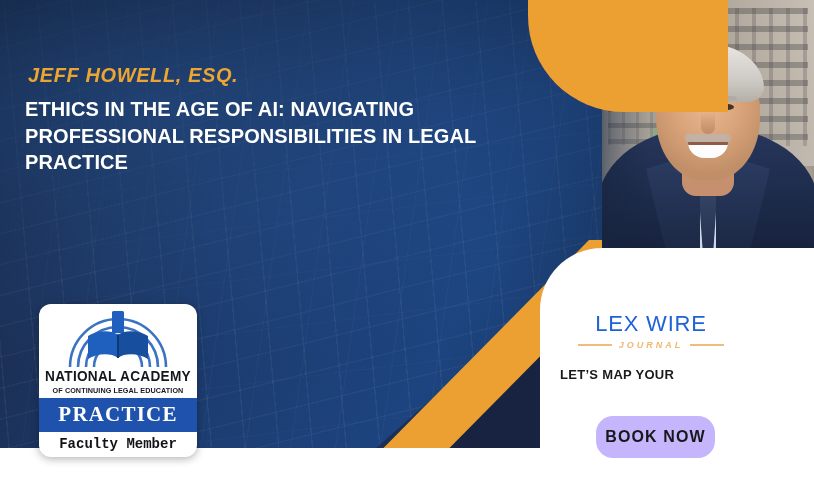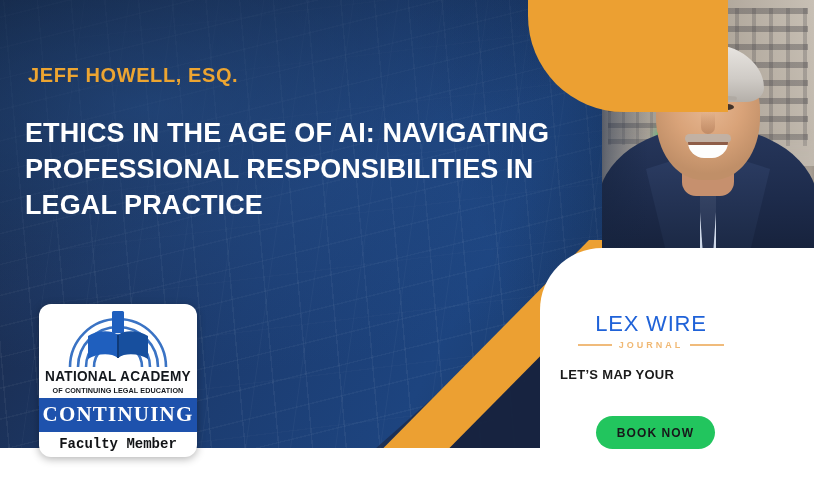--- a/index.html
+++ b/index.html
@@ -236,24 +236,25 @@
   }
   .white-foot{
     position:absolute;left:0;bottom:0;width:100%;height:46px;background:#ffffff;
   }
 
   
   .speaker{
     position:absolute;left:28px;top:64px;
     font-size:20px;font-weight:bold;letter-spacing:.6px;
     color:#eda531;
+    font-style:italic;
   }
   .title{
-    position:absolute;left:25px;top:116px;width:540px;
-    font-size:27px;line-height:1.33;font-weight:bold;
+    position:absolute;left:25px;top:96px;width:540px;
+    font-size:20px;line-height:1.33;font-weight:bold;
     letter-spacing:.1px;color:#ffffff;text-transform:uppercase;
   }
   .subtitle{
     position:absolute;left:26px;top:216px;width:510px;
     font-size:21px;line-height:1.5;color:#e9edf5;font-weight:400;
   }
 
   
   .badge{
     position:absolute;left:39px;top:304px;
@@ -296,32 +297,32 @@
   }
   .lw-word{
     font-size:22px;font-weight:normal;color:#1f62d8;
     letter-spacing:.8px;line-height:1;
   }
   .lw-sub{
     display:flex;align-items:center;gap:7px;margin-top:5px;
   }
   .lw-rule{flex:1;height:1.6px;background:#f0bb7b;}
   .lw-journal{
-    font-size:9px;letter-spacing:3px;color:#f0b873;font-weight:bold;
+    font-size:9px;letter-spacing:3px;color:#f0b873;font-weight:bold;font-style:italic;
   }
   .tagline{
     position:absolute;left:560px;top:366px;width:182px;
     text-align:left;color:#1a1a1a;
     font-size:13px;font-weight:bold;line-height:1.45;letter-spacing:.3px;
   }
   .book-btn{
     position:absolute;left:596px;top:416px;
-    width:119px;height:33px;border:0;
-    background:#22c55e;border-radius:17px;
-    color:#17181a;font-weight:bold;font-size:12px;letter-spacing:1.1px;
+    width:119px;height:42px;border:0;
+    background:#c4b5fd;border-radius:17px;
+    color:#17181a;font-weight:bold;font-size:16px;letter-spacing:1.1px;
     font-family:"Liberation Sans",sans-serif;
     cursor:pointer;
   }
 </style>
 </head>
 <body>
 
 <div class="stage">
 
   <div class="bg-base"></div>
@@ -381,21 +382,21 @@
           <path d="M32 58 A24 24 0 0 1 80 58"></path>
         </g>
         <rect x="50" y="2" width="12" height="22" rx="1.5" fill="#1f5fbe"></rect>
         <path d="M56 26 C48 20 34 22 26 27 L26 50 C34 45 48 43 56 49 Z" fill="#1f5fbe"></path>
         <path d="M56 26 C64 20 78 22 86 27 L86 50 C78 45 64 43 56 49 Z" fill="#174f9e"></path>
         <path d="M56 26 L56 49" stroke="#0f3a78" stroke-width="2"></path>
       </svg>
     </div>
     <div class="badge-org">NATIONAL ACADEMY</div>
     <div class="badge-org-sub">OF CONTINUING LEGAL EDUCATION</div>
-    <div class="badge-certified">CONTINUING</div>
+    <div class="badge-certified">PRACTICE</div>
     <div class="badge-faculty">Faculty Member</div>
   </div>
 
   <div class="lw-logo">
     <div class="lw-word">LEX WIRE</div>
     <div class="lw-sub">
       <span class="lw-rule"></span>
       <span class="lw-journal">JOURNAL</span>
       <span class="lw-rule"></span>
     </div>

